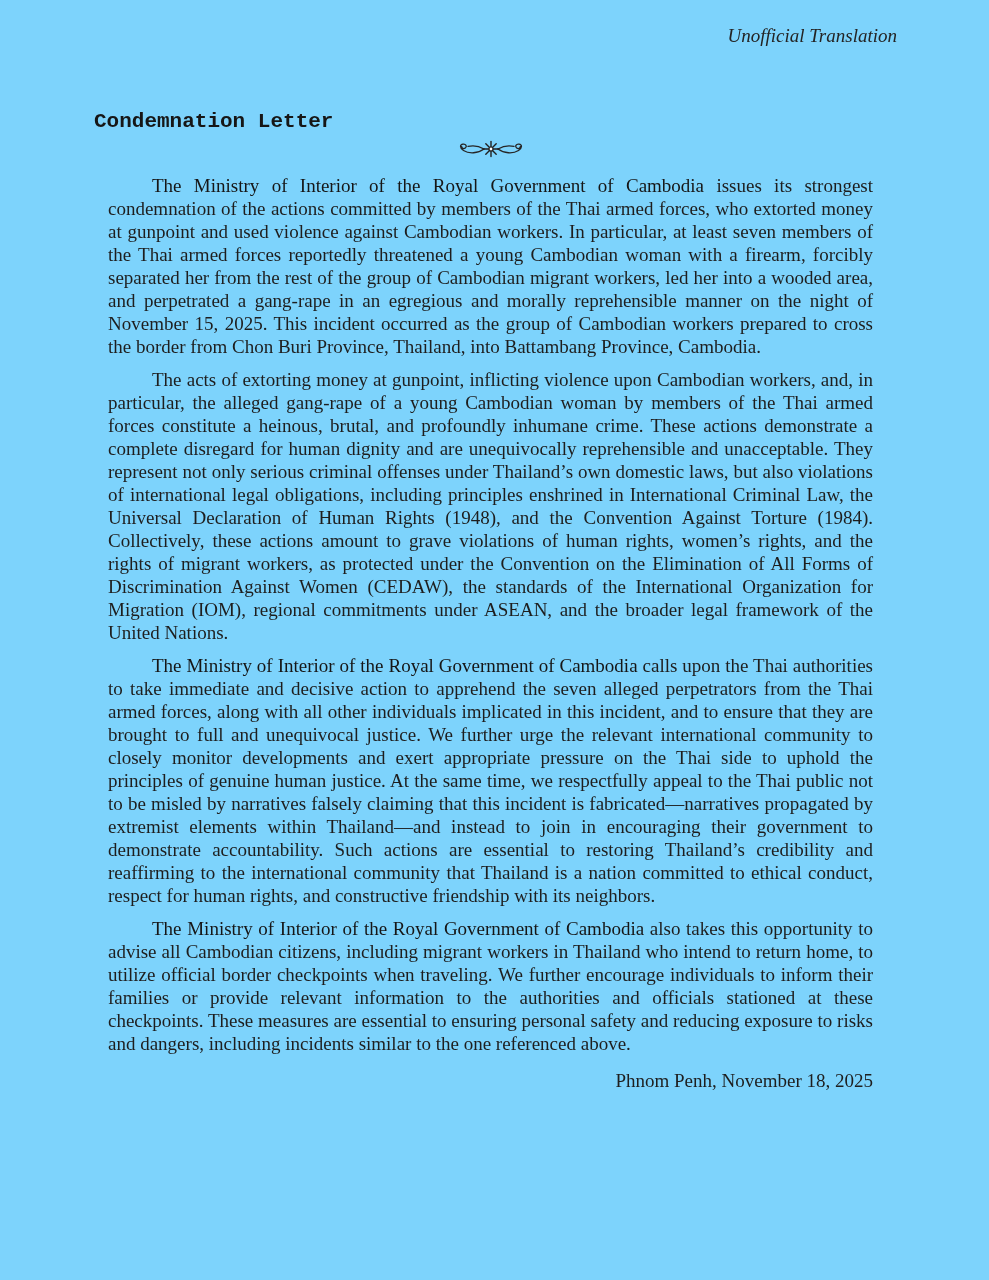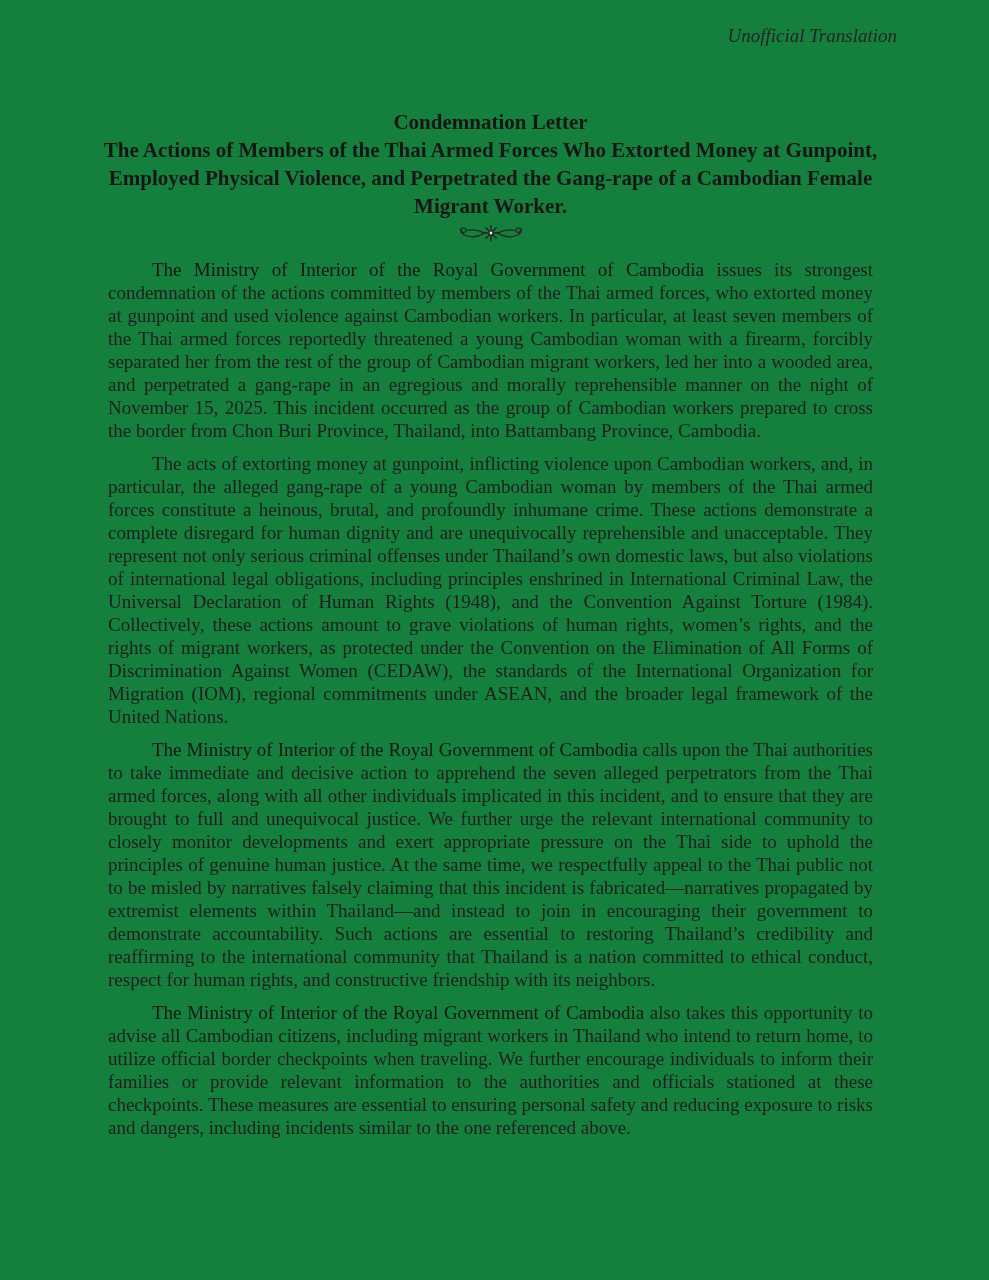--- a/index.html
+++ b/index.html
@@ -1,42 +1,42 @@
 <!DOCTYPE html>
 <html><head>
 <meta charset="utf-8">
 <style>
   html, body { margin: 0; padding: 0; background: #ffffff; }
   .page {
     position: relative;
     width: 989px;
     height: 1280px;
     margin: 0 auto;
-    background: #15803d;
+    background: #7dd3fc;
     box-sizing: border-box;
     padding: 24px 116px 0 108px;
     font-family: "Liberation Serif", "DejaVu Serif", serif;
     color: #1e1e1e;
     overflow: hidden;
   }
   .translation-note {
     text-align: right;
     font-style: italic;
     font-size: 19px;
     line-height: 24px;
     margin-right: -24px;
     color: #242424;
   }
   .title-block {
     margin: 60px -14px 0;
-    text-align: center;
     font-weight: bold;
     font-size: 21px;
     line-height: 28px;
     color: #161616;
+    font-family: Liberation Mono, monospace;
   }
   .ornament {
     text-align: center;
     margin-top: 3px;
     line-height: 0;
   }
   .ornament svg { display: inline-block; }
   .letter-body {
     margin-top: 15px;
     font-size: 19px;
@@ -59,21 +59,20 @@
 </style>
 </head>
 <body>
 
 <div class="page">
 
   <div class="translation-note">Unofficial Translation</div>
 
   <div class="title-block">
     <div>Condemnation Letter</div>
-    <div>The Actions of Members of the Thai Armed Forces Who Extorted Money at Gunpoint, Employed Physical Violence, and Perpetrated the Gang-rape of a Cambodian Female Migrant Worker.</div>
   </div>
 
   <div class="ornament">
     <svg width="72" height="20" viewBox="0 0 72 20" aria-hidden="true">
       <g stroke="#262626" fill="none" stroke-width="1.3" stroke-linecap="round">
 
         <path d="M29,10 C23,14.5 14,15 8.5,11.5 C4.5,9 4.8,5.6 8,5.2 C11,4.8 12.3,7.4 10.3,9 C8.8,10.2 6.8,9.4 6.7,7.6"></path>
         <path d="M29,10 C24,7 18,6.2 13,7.4"></path>
 
         <path d="M43,10 C49,14.5 58,15 63.5,11.5 C67.5,9 67.2,5.6 64,5.2 C61,4.8 59.7,7.4 61.7,9 C63.2,10.2 65.2,9.4 65.3,7.6"></path>
@@ -90,14 +89,15 @@
     </svg>
   </div>
 
   <div class="letter-body">
     <p><span class="lead">The Ministry of Interior of the Royal Government of Cambodia</span><span> issues its strongest condemnation of the actions committed by members of the Thai armed forces, who extorted money at gunpoint and used violence against Cambodian workers. In particular, at least seven members of the Thai armed forces reportedly threatened a young Cambodian woman with a firearm, forcibly separated her from the rest of the group of Cambodian migrant workers, led her into a wooded area, and perpetrated a gang-rape in an egregious and morally reprehensible manner on the night of November 15, 2025. This incident occurred as the group of Cambodian workers prepared to cross the border from Chon Buri Province, Thailand, into Battambang Province, Cambodia.</span></p>
     <p><span class="lead"></span><span>The acts of extorting money at gunpoint, inflicting violence upon Cambodian workers, and, in particular, the alleged gang-rape of a young Cambodian woman by members of the Thai armed forces constitute a heinous, brutal, and profoundly inhumane crime. These actions demonstrate a complete disregard for human dignity and are unequivocally reprehensible and unacceptable. They represent not only serious criminal offenses under Thailand’s own domestic laws, but also violations of international legal obligations, including principles enshrined in International Criminal Law, the Universal Declaration of Human Rights (1948), and the Convention Against Torture (1984). Collectively, these actions amount to grave violations of human rights, women’s rights, and the rights of migrant workers, as protected under the Convention on the Elimination of All Forms of Discrimination Against Women (CEDAW), the standards of the International Organization for Migration (IOM), regional commitments under ASEAN, and the broader legal framework of the United Nations.</span></p>
     <p><span class="lead">The Ministry of Interior of the Royal Government of Cambodia</span><span> calls upon the Thai authorities to take immediate and decisive action to apprehend the seven alleged perpetrators from the Thai armed forces, along with all other individuals implicated in this incident, and to ensure that they are brought to full and unequivocal justice. We further urge the relevant international community to closely monitor developments and exert appropriate pressure on the Thai side to uphold the principles of genuine human justice. At the same time, we respectfully appeal to the Thai public not to be misled by narratives falsely claiming that this incident is fabricated—narratives propagated by extremist elements within Thailand—and instead to join in encouraging their government to demonstrate accountability. Such actions are essential to restoring Thailand’s credibility and reaffirming to the international community that Thailand is a nation committed to ethical conduct, respect for human rights, and constructive friendship with its neighbors.</span></p>
     <p><span class="lead">The Ministry of Interior of the Royal Government of Cambodia</span><span> also takes this opportunity to advise all Cambodian citizens, including migrant workers in Thailand who intend to return home, to utilize official border checkpoints when traveling. We further encourage individuals to inform their families or provide relevant information to the authorities and officials stationed at these checkpoints. These measures are essential to ensuring personal safety and reducing exposure to risks and dangers, including incidents similar to the one referenced above.</span></p>
   </div>
 
+  <div class="dateline">Phnom Penh, November 18, 2025</div>
 
 </div>
 
 </body></html>

